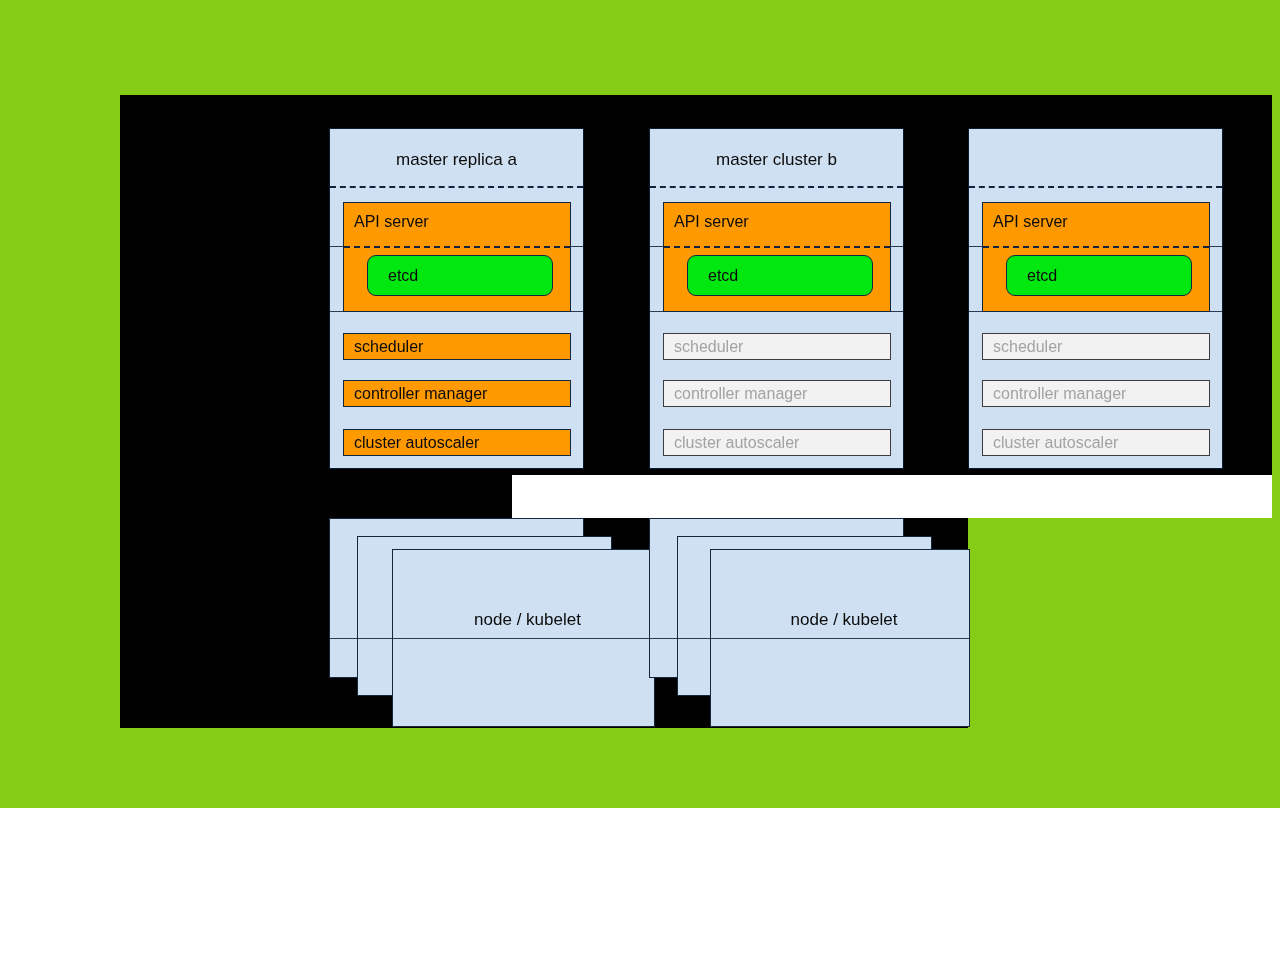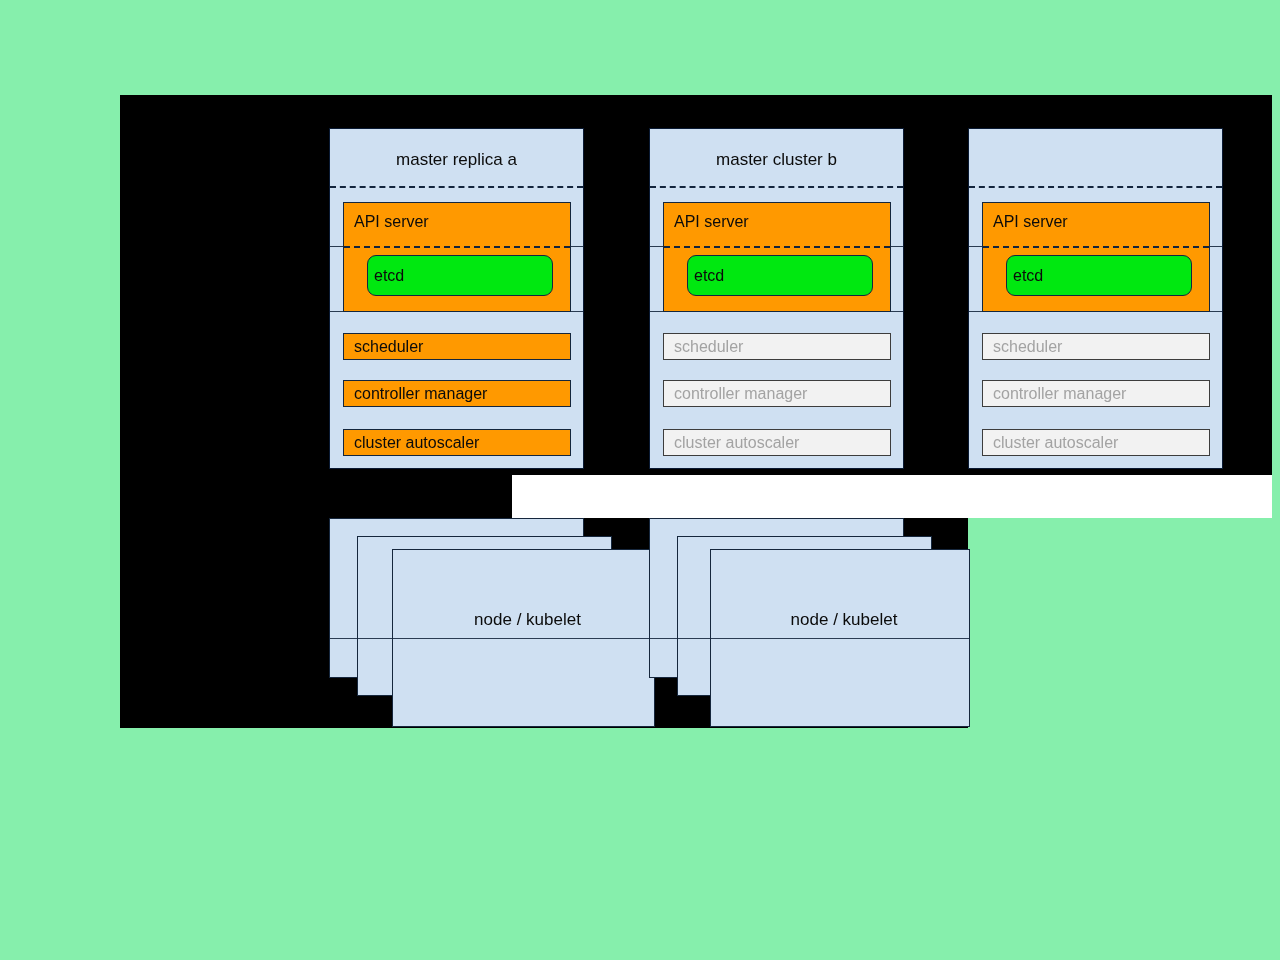--- a/index.html
+++ b/index.html
@@ -7,22 +7,22 @@
     margin: 0;
     padding: 0;
     background: #ffffff;
   }
   body {
     font-family: "Liberation Sans", sans-serif;
   }
   #canvas {
     position: relative;
     width: 1280px;
-    height: 960px;
-    background: #86efac;
+    height: 808px;
+    background: #84cc16;
     overflow: hidden;
   }
 
   
   .slab {
     position: absolute;
     background: #000000;
   }
 
   
@@ -92,21 +92,21 @@
     color: #0b0b0b;
   }
   .etcd {
     position: absolute;
     background: #00e810;
     border: 1px solid #14263d;
     border-radius: 9px;
     box-sizing: border-box;
     display: flex;
     align-items: center;
-    padding-left: 6px;
+    padding-left: 20px;
     font-size: 16px;
     color: #0b0b0b;
   }
 
   
   .node-card {
     position: absolute;
     background: #cfe0f2;
     border: 1px solid #16273d;
     box-sizing: border-box;

